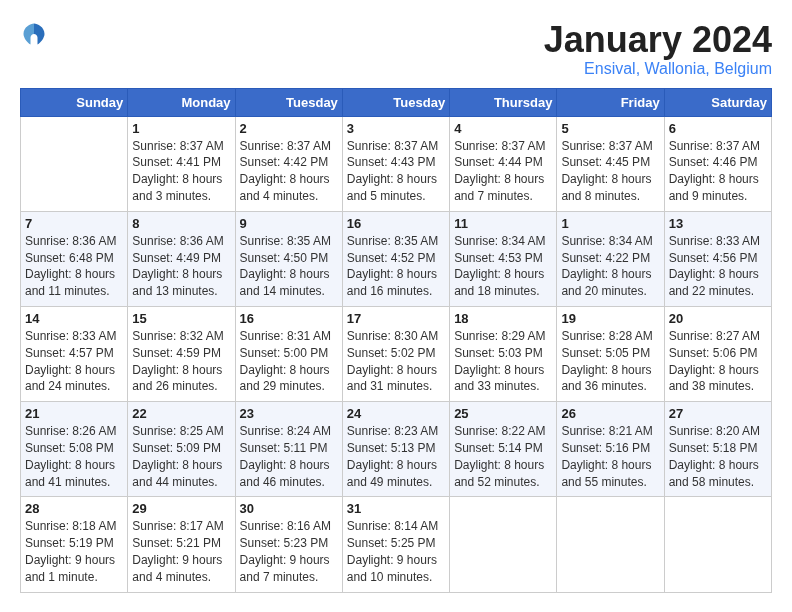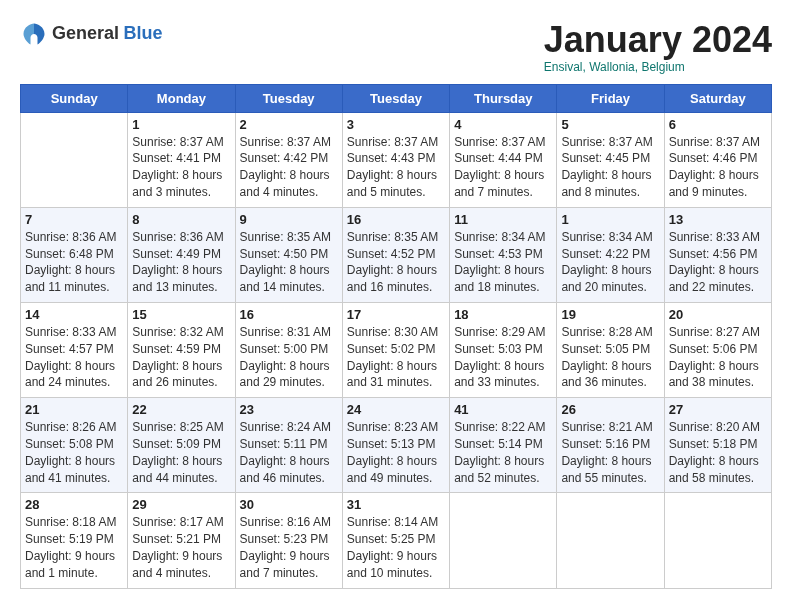--- a/index.html
+++ b/index.html
@@ -31,45 +31,45 @@
       font-size: 18px;
       font-weight: bold;
       color: #2a6ebb;
       line-height: 1.1;
     }
     .logo-icon {
       width: 28px;
       height: 28px;
     }
     .title-section {
-      text-align: left;
+      text-align: right;
       margin-left: 40px;
     }
     .month-title {
       font-size: 36px;
       font-weight: bold;
       color: #222;
       line-height: 1.1;
     }
     .subtitle {
-      font-size: 12px;
-      color: #0f766e;
+      font-size: 16px;
+      color: #3b82f6;
     }
     table {
       width: 100%;
       border-collapse: collapse;
       table-layout: fixed;
     }
     thead tr th {
       background-color: #3a6bc9;
       color: #fff;
       font-size: 13px;
       font-weight: bold;
       padding: 6px 4px;
-      text-align: center;
+      text-align: right;
       border: 1px solid #2a5bb9;
     }
     tbody tr td {
       border: 1px solid #ccc;
       vertical-align: top;
       padding: 4px 4px 6px 4px;
       font-size: 10.5px;
       color: #333;
       height: 90px;
     }
@@ -94,26 +94,20 @@
   </style>
 </head>
 <body>
 
 <div class="header-section">
   <div class="logo">
     <svg class="logo-icon" viewBox="0 0 32 32" xmlns="http://www.w3.org/2000/svg">
       <path d="M16 4 C20 4 28 8 28 16 C28 20 24 26 20 28 L20 20 C20 18 18 16 16 16 Z" fill="#2a6ebb"></path>
       <path d="M16 4 C12 4 4 8 4 16 C4 20 8 26 12 28 L12 20 C12 18 14 16 16 16 Z" fill="#5a9fd4"></path>
     </svg>
-    <div>
-      <div>
-        <span class="logo-text-general">General</span>
-        <span class="logo-text-blue">Blue</span>
-      </div>
-    </div>
   </div>
   <div class="title-section">
     <div class="month-title">January 2024</div>
     <div class="subtitle">Ensival, Wallonia, Belgium</div>
   </div>
 </div>
 
 <table>
   <thead>
     <tr>
@@ -297,21 +291,21 @@
 and 46 minutes.</div>
         </td>
         <td>
           <span class="day-number">24</span>
           <div class="day-info">Sunrise: 8:23 AM
 Sunset: 5:13 PM
 Daylight: 8 hours
 and 49 minutes.</div>
         </td>
         <td>
-          <span class="day-number">41</span>
+          <span class="day-number">25</span>
           <div class="day-info">Sunrise: 8:22 AM
 Sunset: 5:14 PM
 Daylight: 8 hours
 and 52 minutes.</div>
         </td>
         <td>
           <span class="day-number">26</span>
           <div class="day-info">Sunrise: 8:21 AM
 Sunset: 5:16 PM
 Daylight: 8 hours

